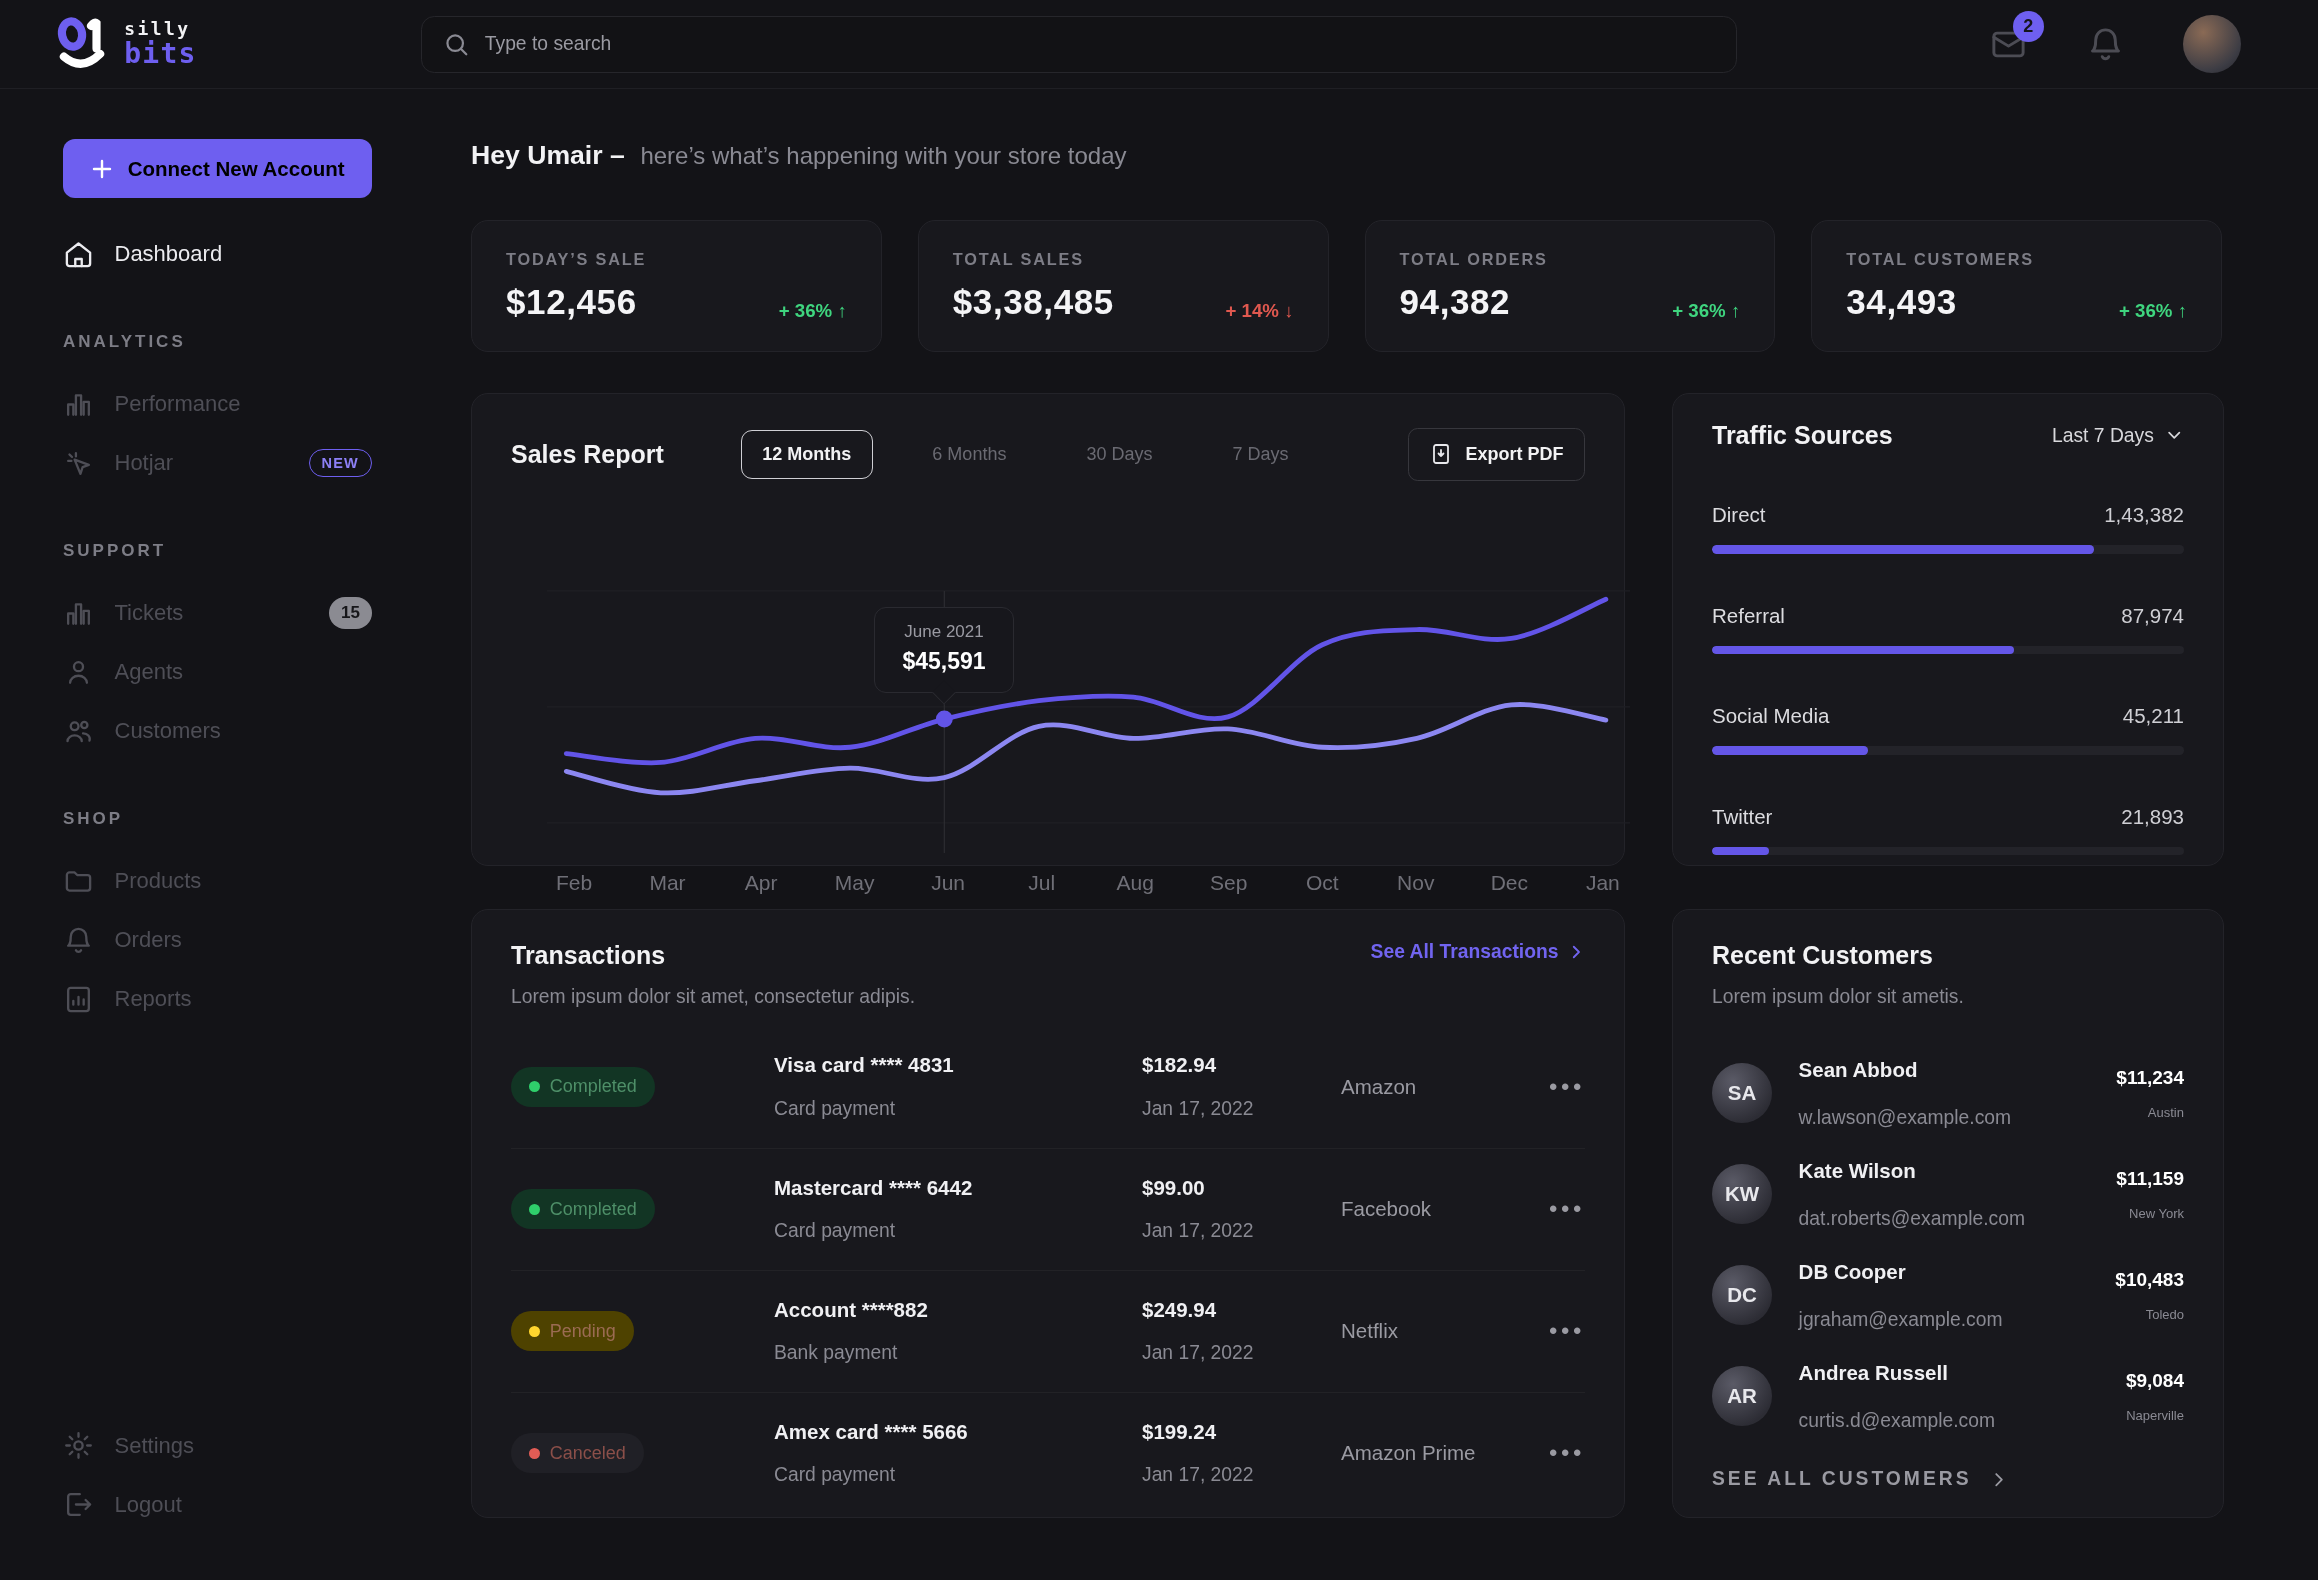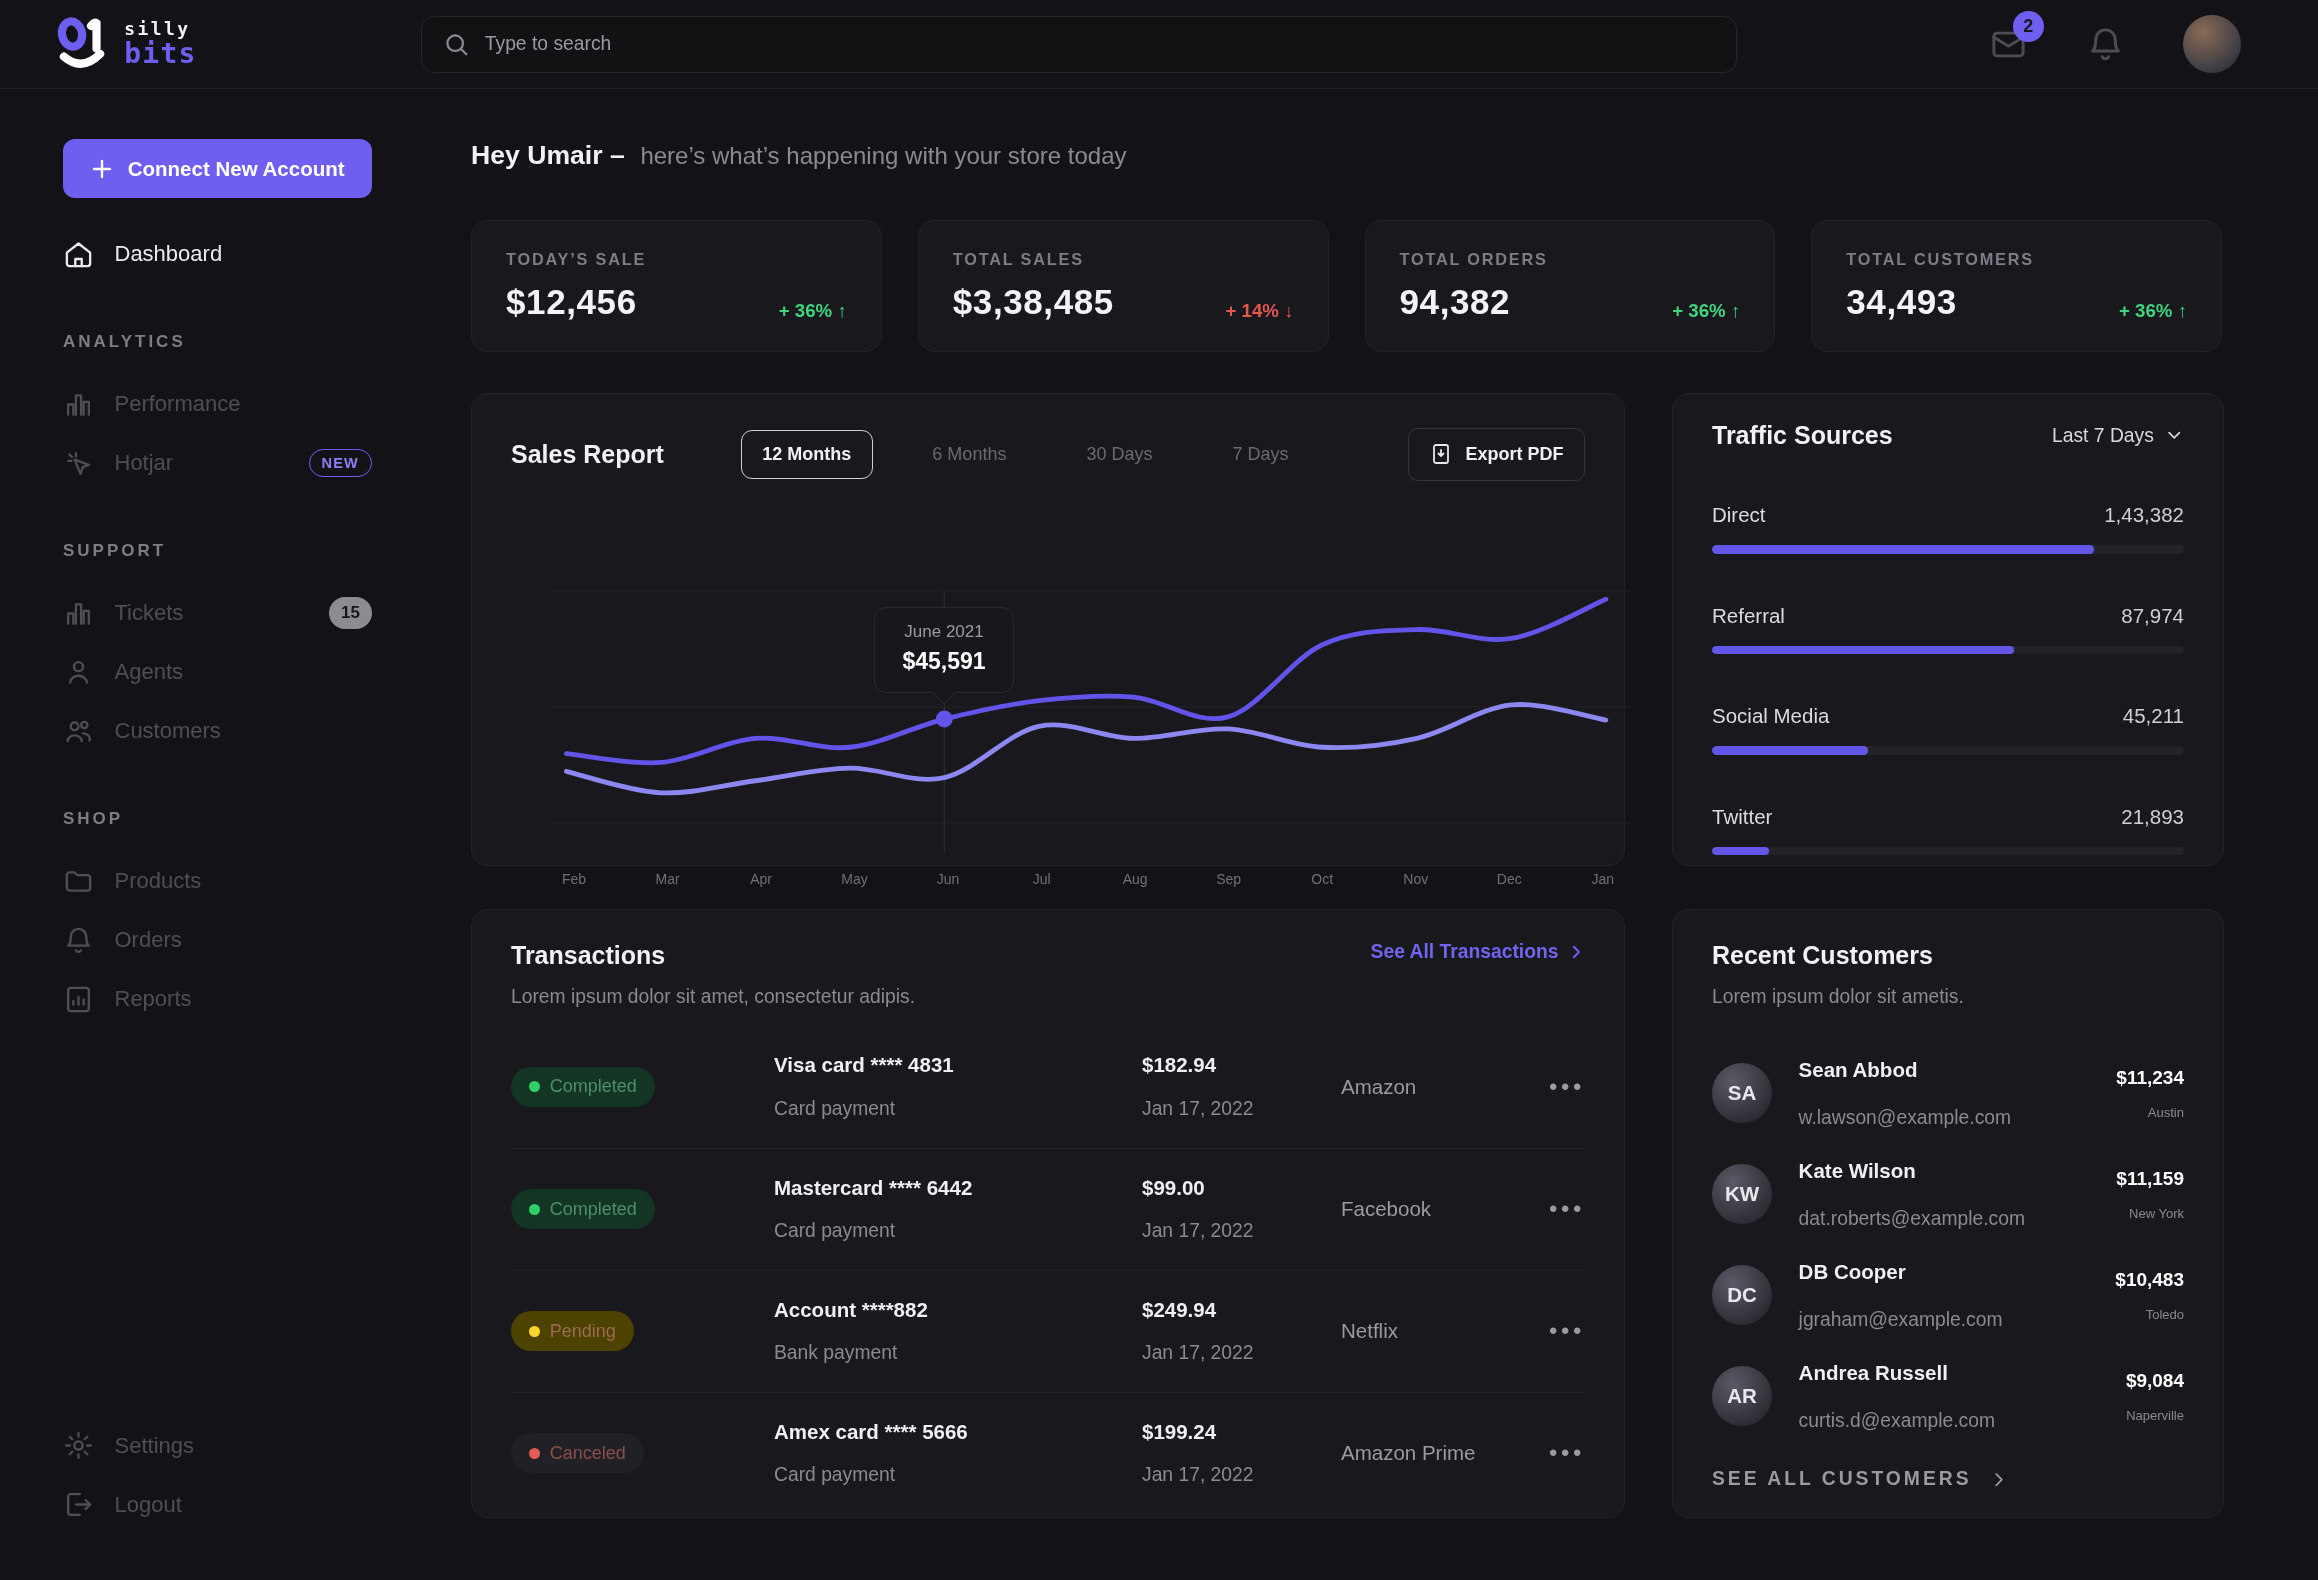--- a/index.html
+++ b/index.html
@@ -47,21 +47,21 @@
     background: radial-gradient(circle at 35% 30%, #8a6a55, #3c3c44 70%, #23232a);
   }
 
   
   .sidebar {
     position: absolute; top: 89px; left: 0; bottom: 0; width: 423px;
     padding: 50px 51px 47px 63px; display: flex; flex-direction: column;
   }
   .btn-connect {
     width: 309px; height: 59px; border-radius: 12px; border: 0; cursor: pointer;
-    background: #6e5ff0; color: #ffffff; font-size: 20.5px; font-weight: bold;
+    background: #6e5ff0; color: #000000; font-size: 20.5px; font-weight: bold;
     font-family: "Liberation Sans", sans-serif;
     display: flex; align-items: center; justify-content: center; gap: 13.3px;
   }
   .btn-connect svg { width: 24px; height: 24px; stroke: #fff; }
   .nav { display: flex; flex-direction: column; width: 309px; }
   .nav-item {
     height: 59px; display: flex; align-items: center; gap: 20.5px; cursor: pointer;
     color: #4e4e56; font-size: 22px;
   }
   .nav-item svg { width: 31px; height: 31px; stroke: currentColor; flex: none; }
@@ -130,21 +130,21 @@
     border-radius: 12px; padding: 14.5px 12px 17px; text-align: center; z-index: 3;
   }
   .chart-tooltip::after {
     content: ""; position: absolute; left: 50%; bottom: -8.5px; width: 15.7px; height: 15.7px;
     background: #17171c; border-right: 1.2px solid #2a2a30; border-bottom: 1.2px solid #2a2a30;
     transform: translateX(-50%) rotate(45deg);
   }
   .tip-label { color: #9a9aa2; font-size: 17px; }
   .tip-value { color: #ffffff; font-size: 23px; font-weight: bold; margin-top: 6px; }
   .months { display: flex; justify-content: space-between; margin: 18px 0 0 36px; width: 1083px; }
-  .months span { color: #6f6f77; font-size: 14px; width: 54px; text-align: center; }
+  .months span { color: #6f6f77; font-size: 21px; width: 54px; text-align: center; }
 
   
   .traffic-card { height: 473px; padding: 27px 39px; display: flex; flex-direction: column; }
   .traffic-head { display: flex; align-items: center; justify-content: space-between; }
   .range-select { display: flex; align-items: center; gap: 9.7px; color: #d8d8dc; font-size: 19.3px; cursor: pointer; }
   .range-select svg { width: 20.5px; height: 20.5px; stroke: #d8d8dc; }
   .traffic-list { margin-top: 53px; }
   .traffic-item { margin-bottom: 50px; }
   .traffic-line { display: flex; justify-content: space-between; align-items: baseline; }
   .traffic-label { color: #dcdce0; font-size: 20.5px; }

